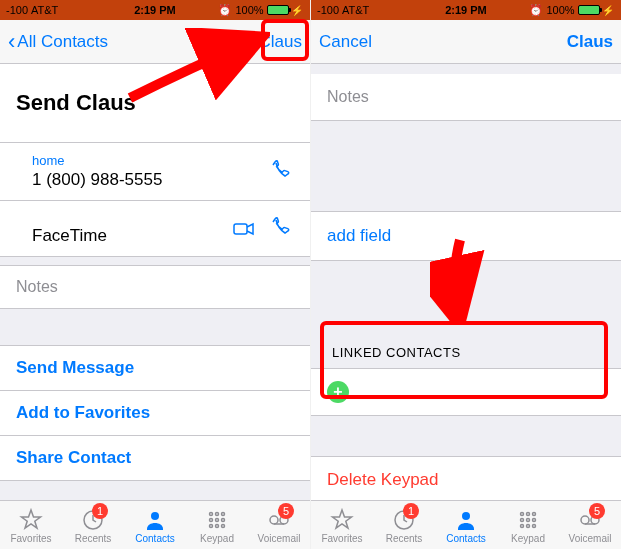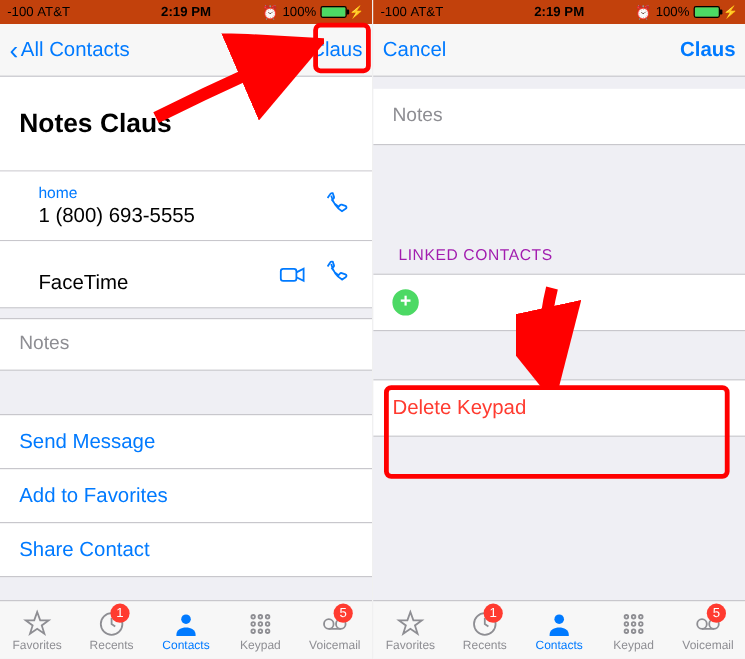--- a/index.html
+++ b/index.html
@@ -128,20 +128,21 @@
     margin-top: 8px;
   }
   .action-row {
     background: #fff;
     border-top: 1px solid #c8c7cc;
     border-bottom: 1px solid #c8c7cc;
     padding: 12px 16px;
     color: #007aff;
     font-size: 17px;
     margin-bottom: -1px;
+    font-weight: bold;
   }
   .action-block { margin-top: 36px; }
 
   
   .right .notes-top {
     padding: 14px 16px;
     color: #8e8e93;
     font-size: 16px;
     background: #fff;
     border-bottom: 1px solid #c8c7cc;
@@ -151,21 +152,21 @@
     padding: 14px 16px;
     color: #007aff;
     font-size: 17px;
     background: #fff;
     border-top: 1px solid #c8c7cc;
     border-bottom: 1px solid #c8c7cc;
     margin-top: 90px;
   }
   .section-header {
     padding: 12px 16px 8px 21px;
-    color: #a21caf;
+    color: #000000;
     font-size: 13px;
     letter-spacing: 0.5px;
     background: #efeff4;
   }
   .link-row {
     background: #fff;
     border-top: 1px solid #c8c7cc;
     border-bottom: 1px solid #c8c7cc;
     padding: 12px 16px;
     display: flex;
@@ -269,25 +270,25 @@
     <div class="nav-left">
       <span class="chev">‹</span>
       <span>All Contacts</span>
     </div>
     <div class="nav-right">
       <span>Claus</span>
     </div>
   </div>
 
   <div class="content">
-    <div class="contact-name">Notes Claus</div>
+    <div class="contact-name">Send Claus</div>
 
     <div class="row">
       <div class="label">home</div>
-      <div class="value">1 (800) 693-5555</div>
+      <div class="value">1 (800) 988-5555</div>
       <div class="icons">
         <svg class="icon-outline" viewBox="0 0 24 24">
             <path d="M6 3c1 4 4 10 9 13l3-2c1-.6 1-2-.2-2.4l-3-1c-.6-.2-1.2 0-1.6.5l-1 1.2c-2.4-1.4-4.3-3.3-5.6-5.7l1.2-1c.5-.4.7-1 .5-1.6l-1-3C7 .9 5.6.9 5 2L3 5"></path>
           </svg>
       </div>
     </div>
 
     <div class="row">
       <div class="value" style="margin-top:15px">FaceTime</div>
       <div class="icons">
@@ -385,20 +386,21 @@
   <div class="nav-bar">
     <div class="nav-left">
       <span>Cancel</span>
     </div>
     <div class="nav-right bold">
       <span>Claus</span>
     </div>
   </div>
   <div class="content">
     <div class="notes-top">Notes</div>
+    <div class="add-field">add field</div>
 
     <div class="linked-block">
       <div class="section-header">LINKED CONTACTS</div>
       <div class="link-row">
         <div class="add-badge">+</div>
       </div>
     </div>
 
     <div class="delete-row">Delete Keypad</div>
   </div>

